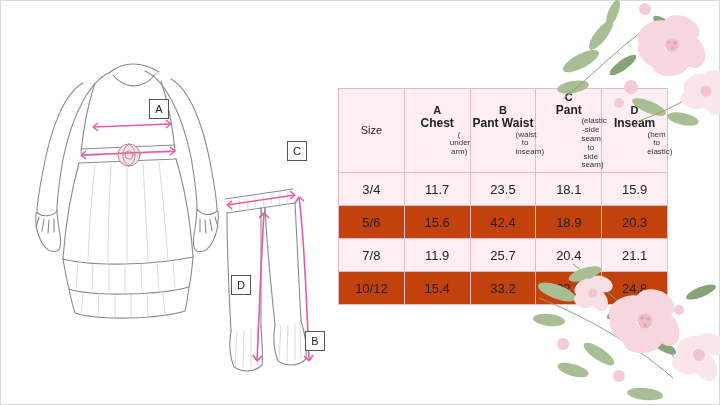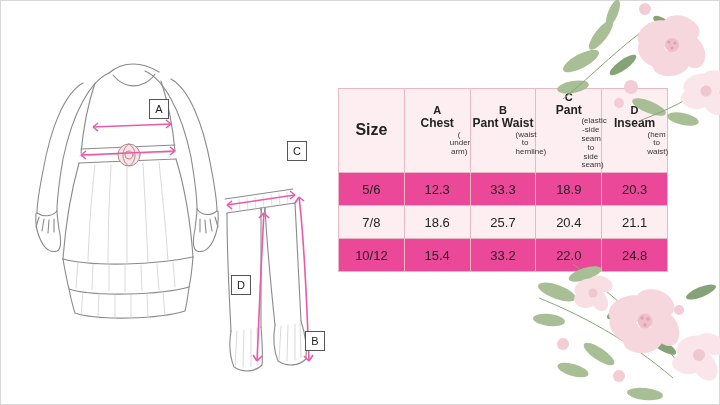--- a/index.html
+++ b/index.html
@@ -57,24 +57,24 @@
   }
   thead td{
     background:#fdeff1;
     height:76px;
     font-size:10px;
     line-height:1.15;
   }
   .hdr-letter{font-size:11px;font-weight:bold;display:block;}
   .hdr-name{font-size:12px;font-weight:bold;display:block;}
   .hdr-note{font-size:8px;font-weight:normal;display:block;color:#333;line-height:1.1;padding-left:44px;}
-  .size-head{font-size:16px;font-weight:bold;}
+  .size-head{font-size:11px;font-weight:normal;}
   tbody td{height:28px;font-size:13px;}
   tbody tr.odd td{background:#fdeff1;}
-  tbody tr.even td{background:#ec4899;}
+  tbody tr.even td{background:#c2410c;}
   tbody td.size-cell{font-size:13px;}
 
   
   .floral{position:absolute;pointer-events:none;}
   .floral-tr{right:-4px;top:-6px;width:170px;height:150px;}
   .floral-br{right:-4px;bottom:-4px;width:190px;height:160px;}
 </style>
 </head>
 <body>
 
@@ -187,45 +187,52 @@
         <tr>
           <td class="size-head">Size</td>
           <td>
             <span class="hdr-letter">A</span>
             <span class="hdr-name">Chest</span>
             <span class="hdr-note">( under arm)</span>
           </td>
           <td>
             <span class="hdr-letter">B</span>
             <span class="hdr-name">Pant Waist</span>
-            <span class="hdr-note">(waist to hemline)</span>
+            <span class="hdr-note">(waist to inseam)</span>
           </td>
           <td>
             <span class="hdr-letter">C</span>
             <span class="hdr-name">Pant</span>
             <span class="hdr-note">(elastic -side seam to side seam)</span>
           </td>
           <td>
             <span class="hdr-letter">D</span>
             <span class="hdr-name">Inseam</span>
-            <span class="hdr-note">(hem to waist)</span>
+            <span class="hdr-note">(hem to elastic)</span>
           </td>
         </tr>
       </thead>
       <tbody>
+        <tr class="odd">
+          <td class="size-cell">3/4</td>
+          <td>11.7</td>
+          <td>23.5</td>
+          <td>18.1</td>
+          <td>15.9</td>
+        </tr>
         <tr class="even">
           <td class="size-cell">5/6</td>
-          <td>12.3</td>
-          <td>33.3</td>
+          <td>15.6</td>
+          <td>42.4</td>
           <td>18.9</td>
           <td>20.3</td>
         </tr>
         <tr class="odd">
           <td class="size-cell">7/8</td>
-          <td>18.6</td>
+          <td>11.9</td>
           <td>25.7</td>
           <td>20.4</td>
           <td>21.1</td>
         </tr>
         <tr class="even">
           <td class="size-cell">10/12</td>
           <td>15.4</td>
           <td>33.2</td>
           <td>22.0</td>
           <td>24.8</td>

